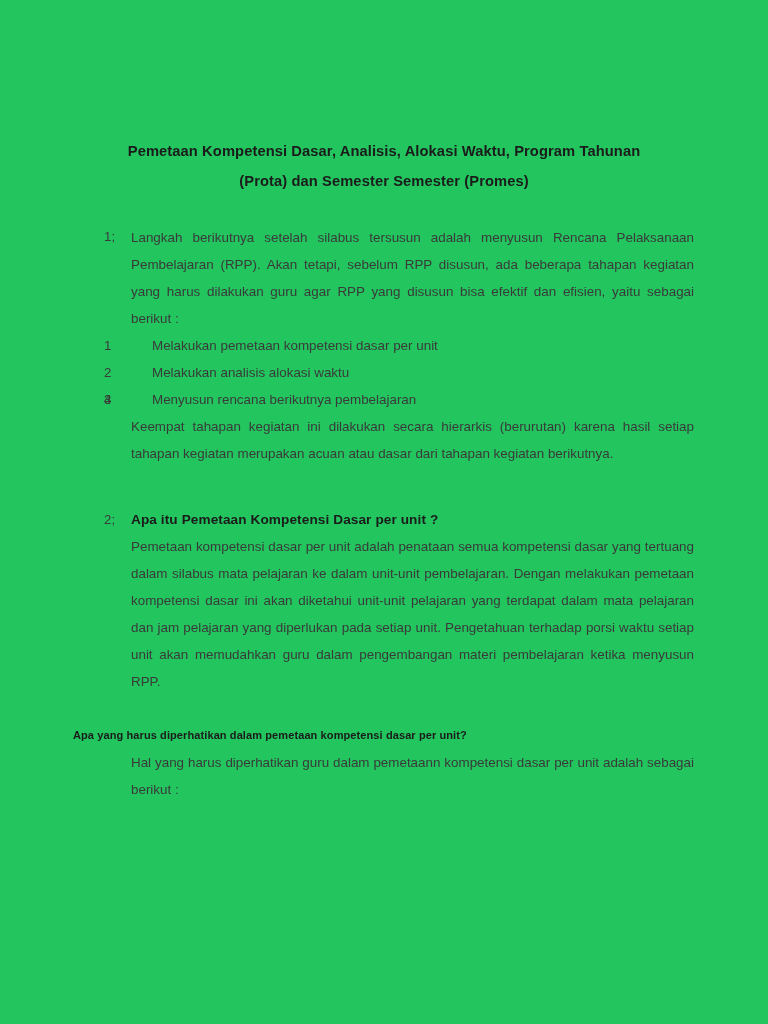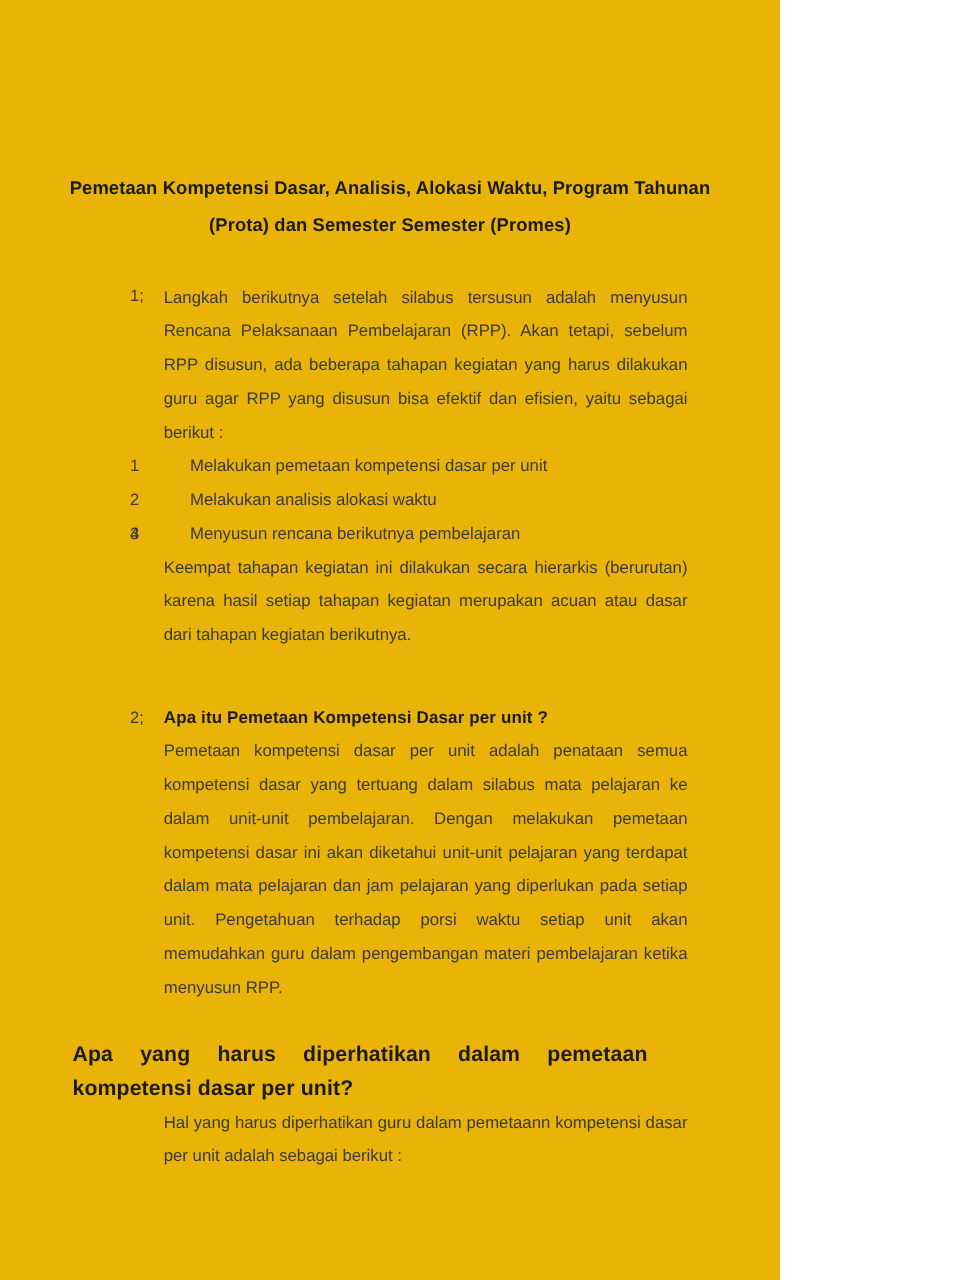--- a/index.html
+++ b/index.html
@@ -11,23 +11,23 @@
   body {
     width: 768px;
     height: 1024px;
     font-family: "Liberation Sans", sans-serif;
     color: #3a3a3a;
     overflow: hidden;
   }
 
   .page {
     position: relative;
-    width: 624px;
+    width: 768px;
     height: 1024px;
-    background: #eab308;
+    background: #22c55e;
     box-sizing: border-box;
     padding: 0;
   }
 
   
   .doc-title {
     margin: 0;
     padding-top: 136px;
     text-align: center;
     font-size: 14.7px;
@@ -64,23 +64,23 @@
     left: 104px;
     top: 0;
     font-weight: normal;
     font-size: 13.2px;
     color: #3a3a3a;
   }
 
   
   .sub-heading {
     margin: 0;
-    padding-left: 58px;
+    padding-left: 73px;
     padding-right: 106px;
-    font-size: 17px;
+    font-size: 11px;
     font-weight: bold;
     color: #1b1b1b;
     line-height: 27px;
     text-align: justify;
     text-align-last: left;
     letter-spacing: 0.1px;
   }
 
   
   .body-par {

